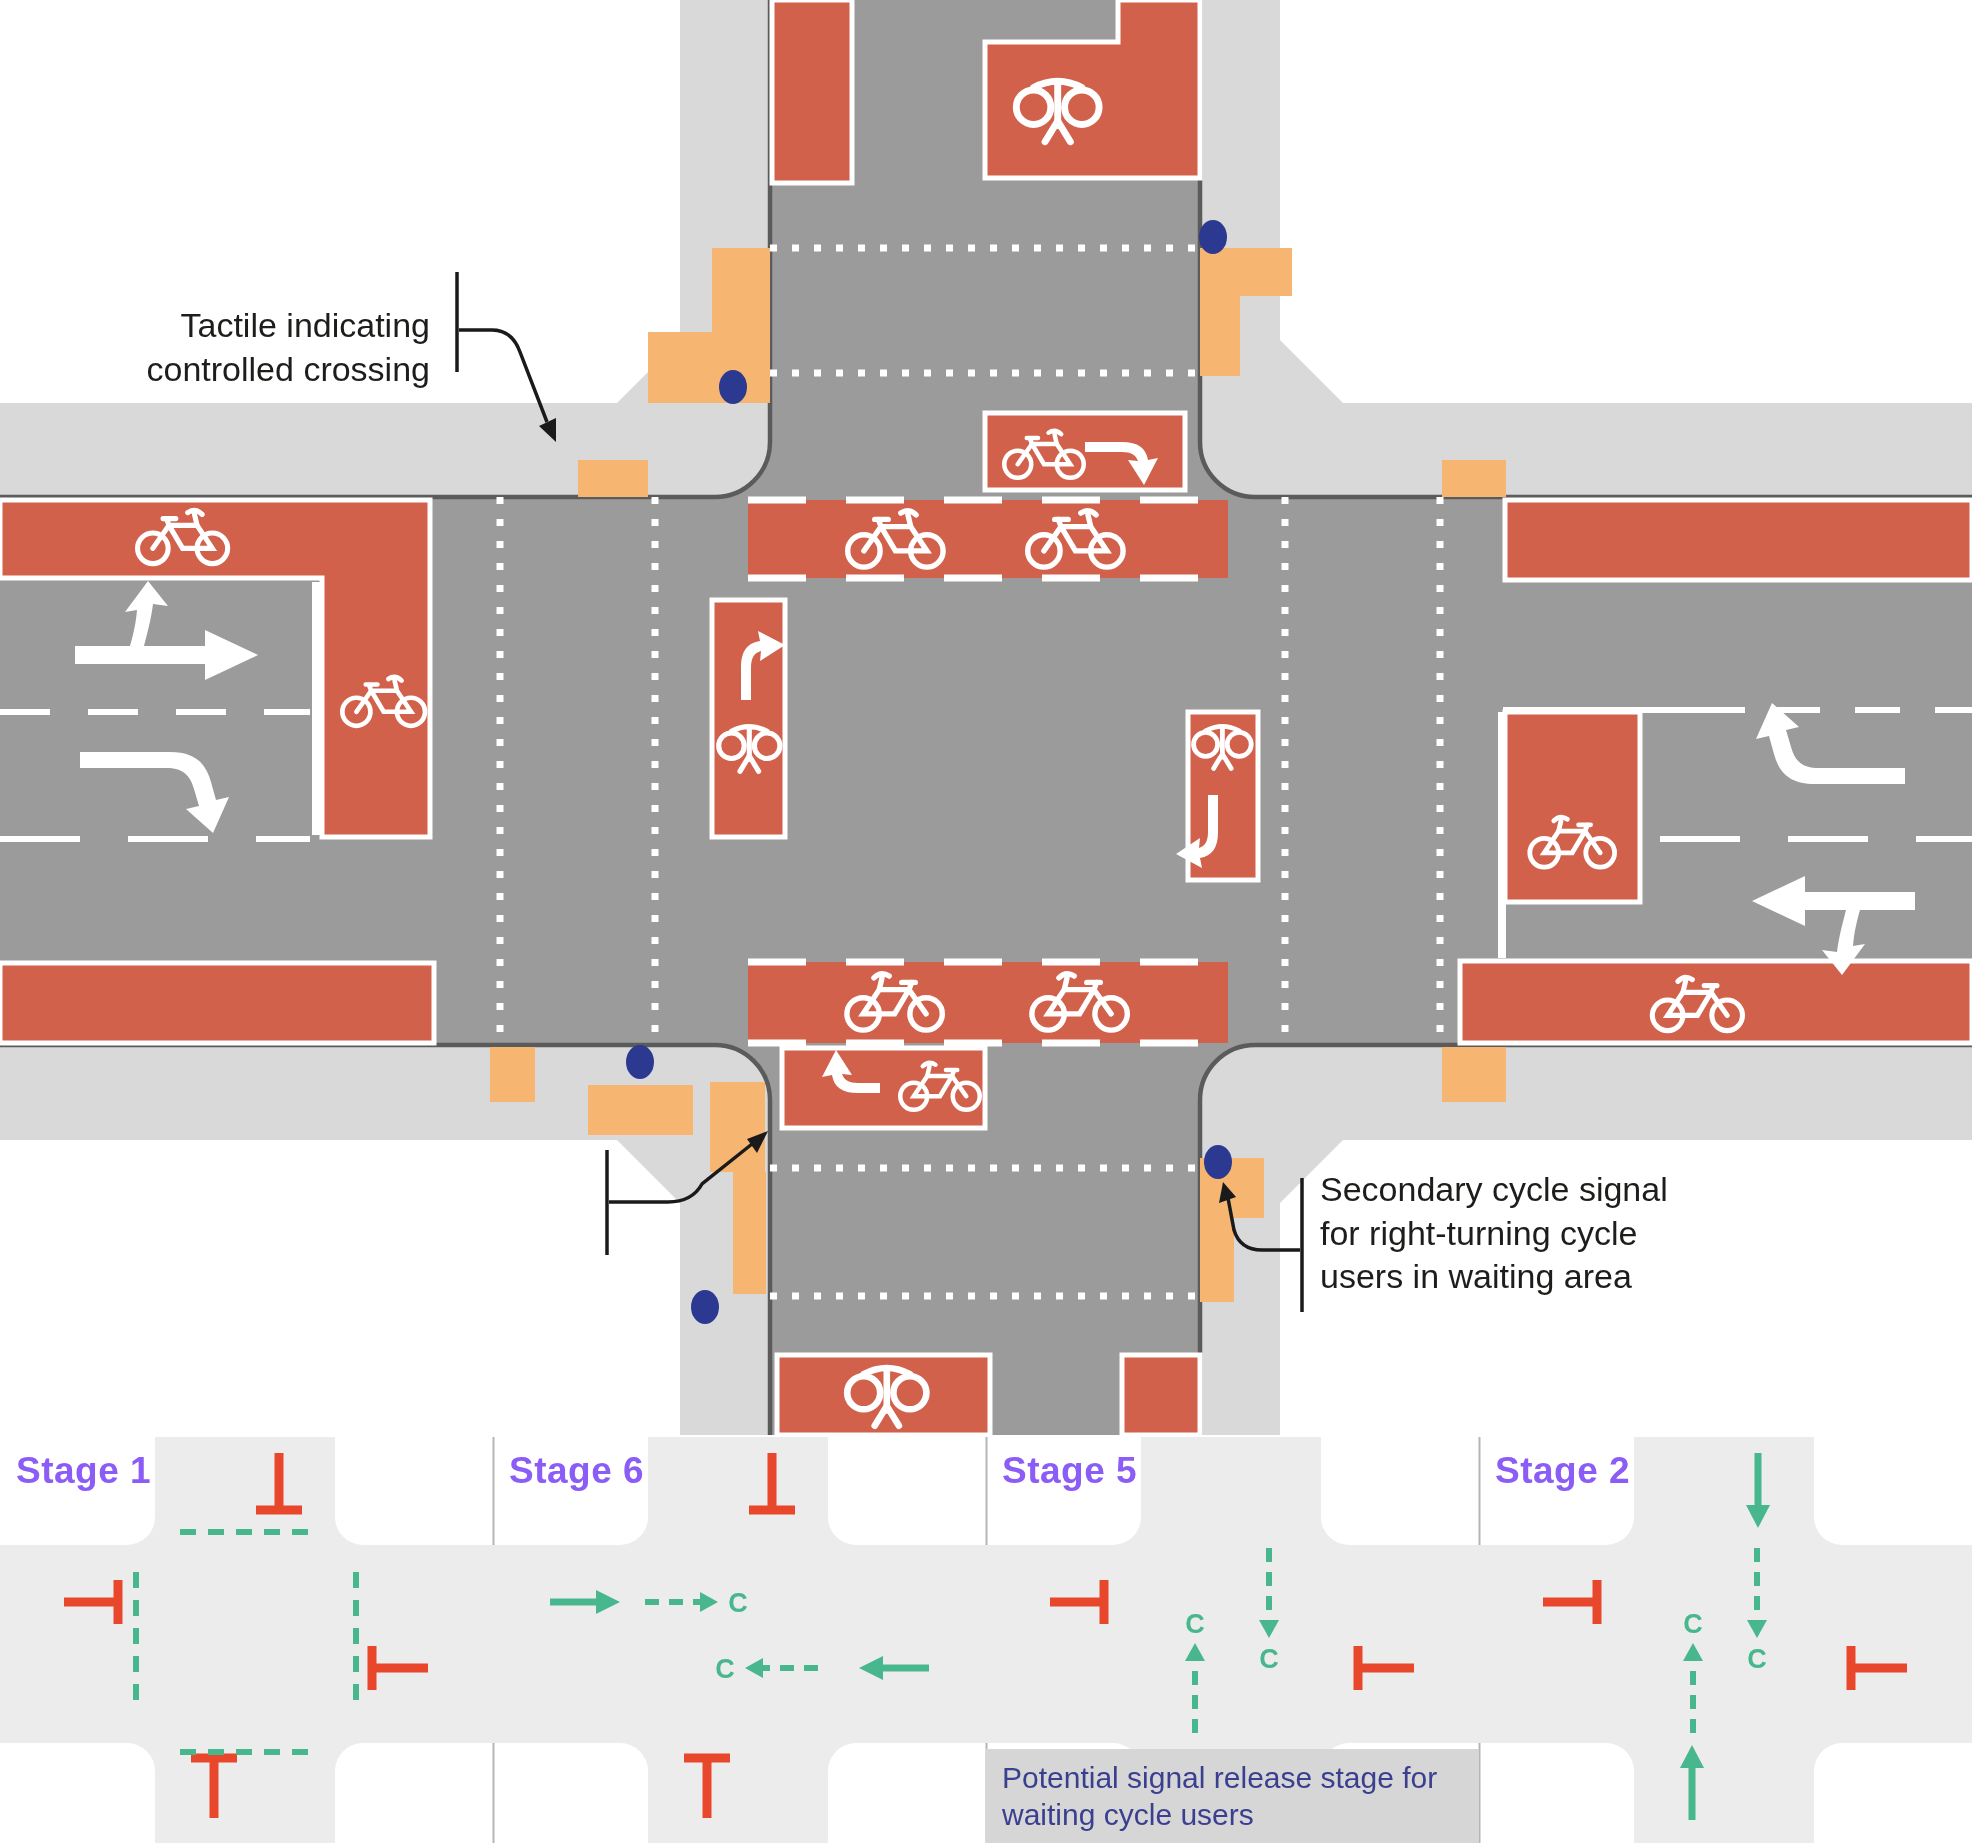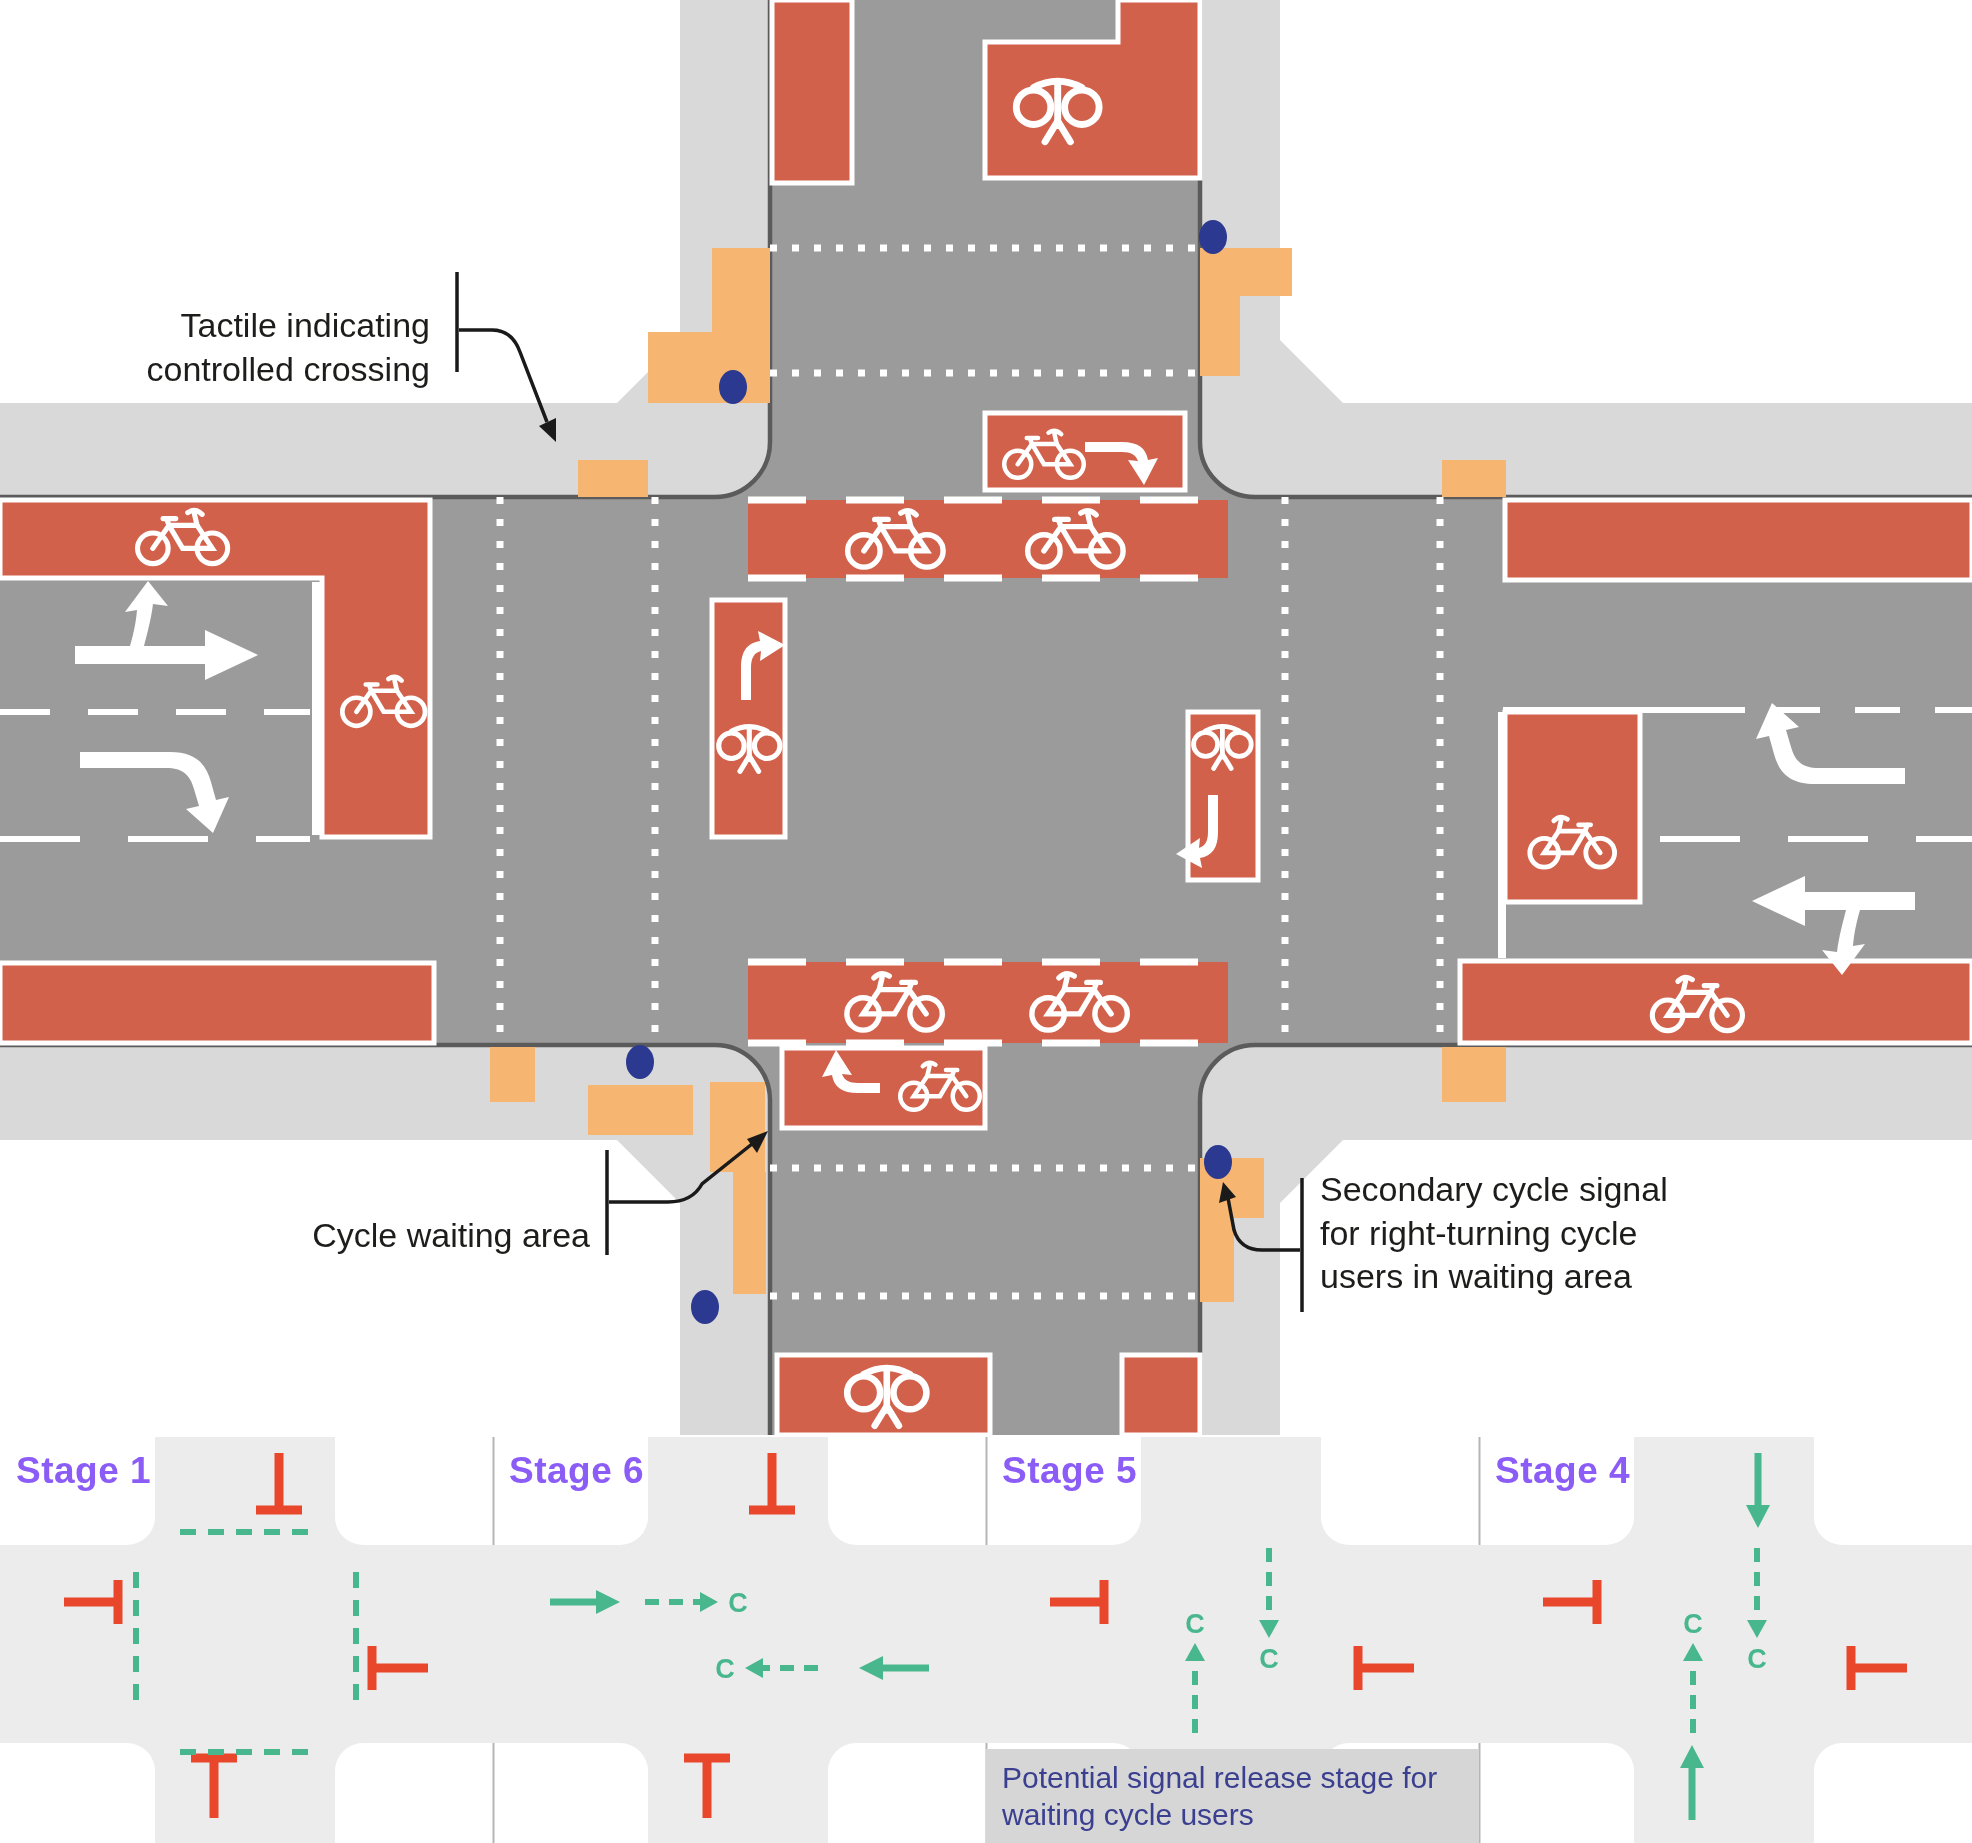--- a/index.html
+++ b/index.html
@@ -288,24 +288,23 @@
         <polygon points="1683,1661 1703,1661 1693,1643"></polygon>
       </g>
       <text x="1757" y="1668" fill="#48B78E" font-size="27" font-weight="700" text-anchor="middle">C</text>
       <text x="1693" y="1633" fill="#48B78E" font-size="27" font-weight="700" text-anchor="middle">C</text>
     </g>
   </g>
 </svg>
 
 <div class="ann right" style="left:85px;top:272px;width:345px;">Tactile indicating controlled crossing</div>
 
-<div class="ann right" style="left:230px;top:1182px;width:360px;">Cycle waiting area</div>
 
 <div class="ann" style="left:1320px;top:1168px;width:395px;">Secondary cycle signal for right-turning cycle users in waiting area</div>
 
 <div class="stage-title" style="left:16px;top:1450px;">Stage 1</div>
 <div class="stage-title" style="left:509px;top:1450px;">Stage 6</div>
 <div class="stage-title" style="left:1002px;top:1450px;">Stage 5</div>
-<div class="stage-title" style="left:1495px;top:1450px;">Stage 4</div>
+<div class="stage-title" style="left:1495px;top:1450px;">Stage 2</div>
 
 <div class="stage-note" style="left:1002px;top:1760px;">Potential signal release stage for waiting cycle users</div>
 
 </div>
 
 </body></html>

